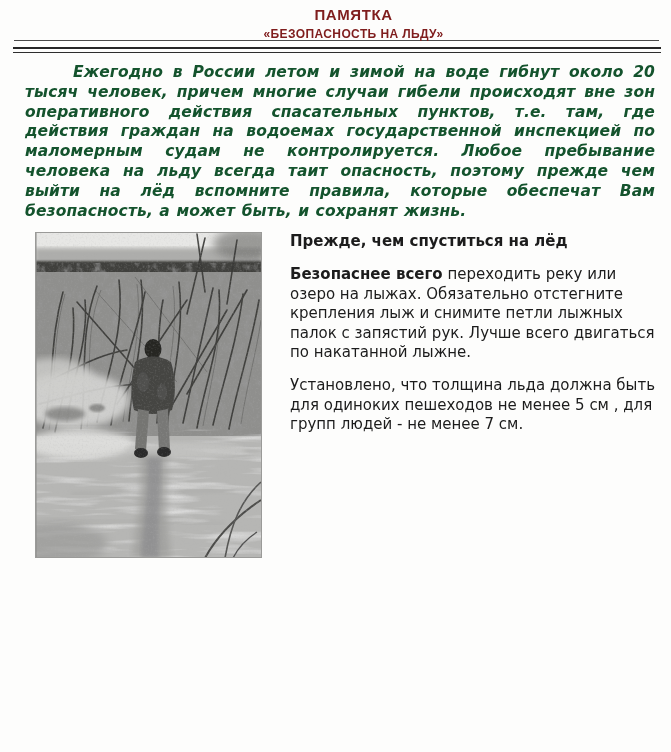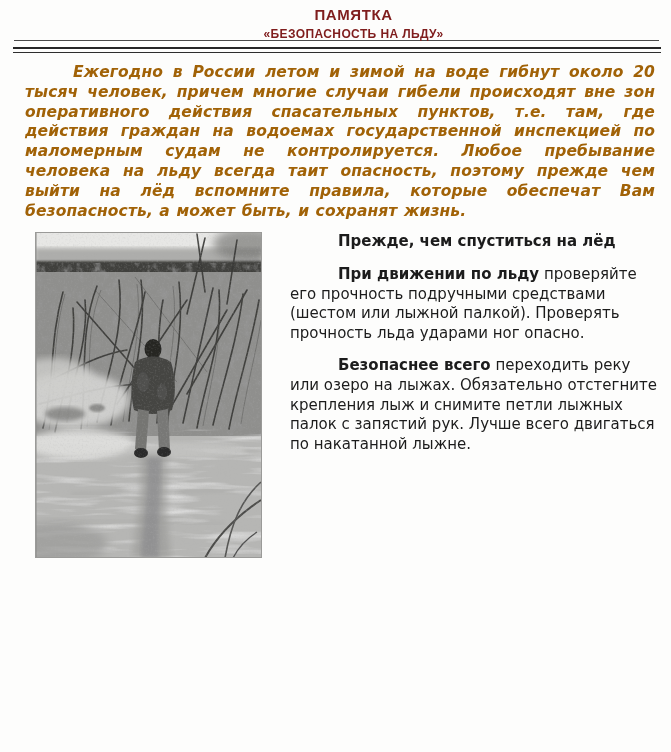--- a/index.html
+++ b/index.html
@@ -8,29 +8,29 @@
   .page { width:671px; height:752px; padding-top:5px; position:relative; }
 
   .doc-header { text-align:center; font-family:"Liberation Sans", sans-serif; font-weight:bold; color:#7f1d1d;padding-left:36px; }
   .doc-title { font-size:15px; line-height:19px; letter-spacing:0.6px; }
   .doc-subtitle { font-size:12px; line-height:21px; letter-spacing:0.4px; position:relative; z-index:2; }
   .subtitle-rule { border-top:1.5px solid #4a4a4a; margin:-5px 12px 0 14px; position:relative; z-index:1; }
   .double-rule { margin:6px 10px 0 13px; height:6px; border-top:2px solid #262626; border-bottom:1.5px solid #2e2e2e; }
 
   .intro { margin:10px 16px 0 25px; font-weight:bold; font-style:italic;
            font-size:15.5px; line-height:19.8px; text-align:justify; text-indent:48px;
-           letter-spacing:0.1px; word-spacing:1px; color:#a16207; }
+           letter-spacing:0.1px; word-spacing:1px; color:#14532d; }
 
   .main { display:flex; align-items:flex-start; margin-top:11px; padding-left:35px; }
   .photo-frame { flex:0 0 auto; width:227px; height:326px; }
   .photo-frame svg { display:block; }
 
   .tips { margin-left:28px; width:372px; font-size:15px; line-height:19.6px; color:#1c1c1c; }
   .tip { margin-bottom:13px; }
-  .tip .lead { font-weight:bold;margin-left:48px; }
+  .tip .lead { font-weight:bold; }
   .tip .lead.block { display:block; }
 </style>
 </head>
 <body>
 
 <div class="page">
 
   <div class="doc-header">
     <div class="doc-title">ПАМЯТКА</div>
     <div class="doc-subtitle">«БЕЗОПАСНОСТЬ НА ЛЬДУ»</div>
@@ -157,18 +157,18 @@
         </g>
 
         <rect x="0" y="0" width="227" height="326" filter="url(#f-grain)" opacity="0.33"></rect>
         <rect x="0" y="0" width="2" height="326" fill="#8a8a88" opacity="0.5"></rect>
         <rect x="0.5" y="0.5" width="226" height="325" fill="none" stroke="#9a9a98" stroke-width="1"></rect>
       </svg>
     </div>
 
     <div class="tips">
       <p class="tip"><strong class="lead block">Прежде, чем спуститься на лёд</strong> </p>
-      <p class="tip"><strong class="lead">При движении по льду</strong> <span>проверяйте его прочность подручными средствами (шестом или лыжной палкой). Проверять прочность льда ударами ног опасно.</span></p>
       <p class="tip"><strong class="lead">Безопаснее всего</strong> <span>переходить реку или озеро на лыжах. Обязательно отстегните крепления лыж и снимите петли лыжных палок с запястий рук. Лучше всего двигаться по накатанной лыжне.</span></p>
+      <p class="tip"><strong class="lead"></strong> <span>Установлено, что толщина льда должна быть для одиноких пешеходов не менее 5 см , для групп людей - не менее 7 см.</span></p>
     </div>
 
   </div>
 </div>
 
 </body></html>

